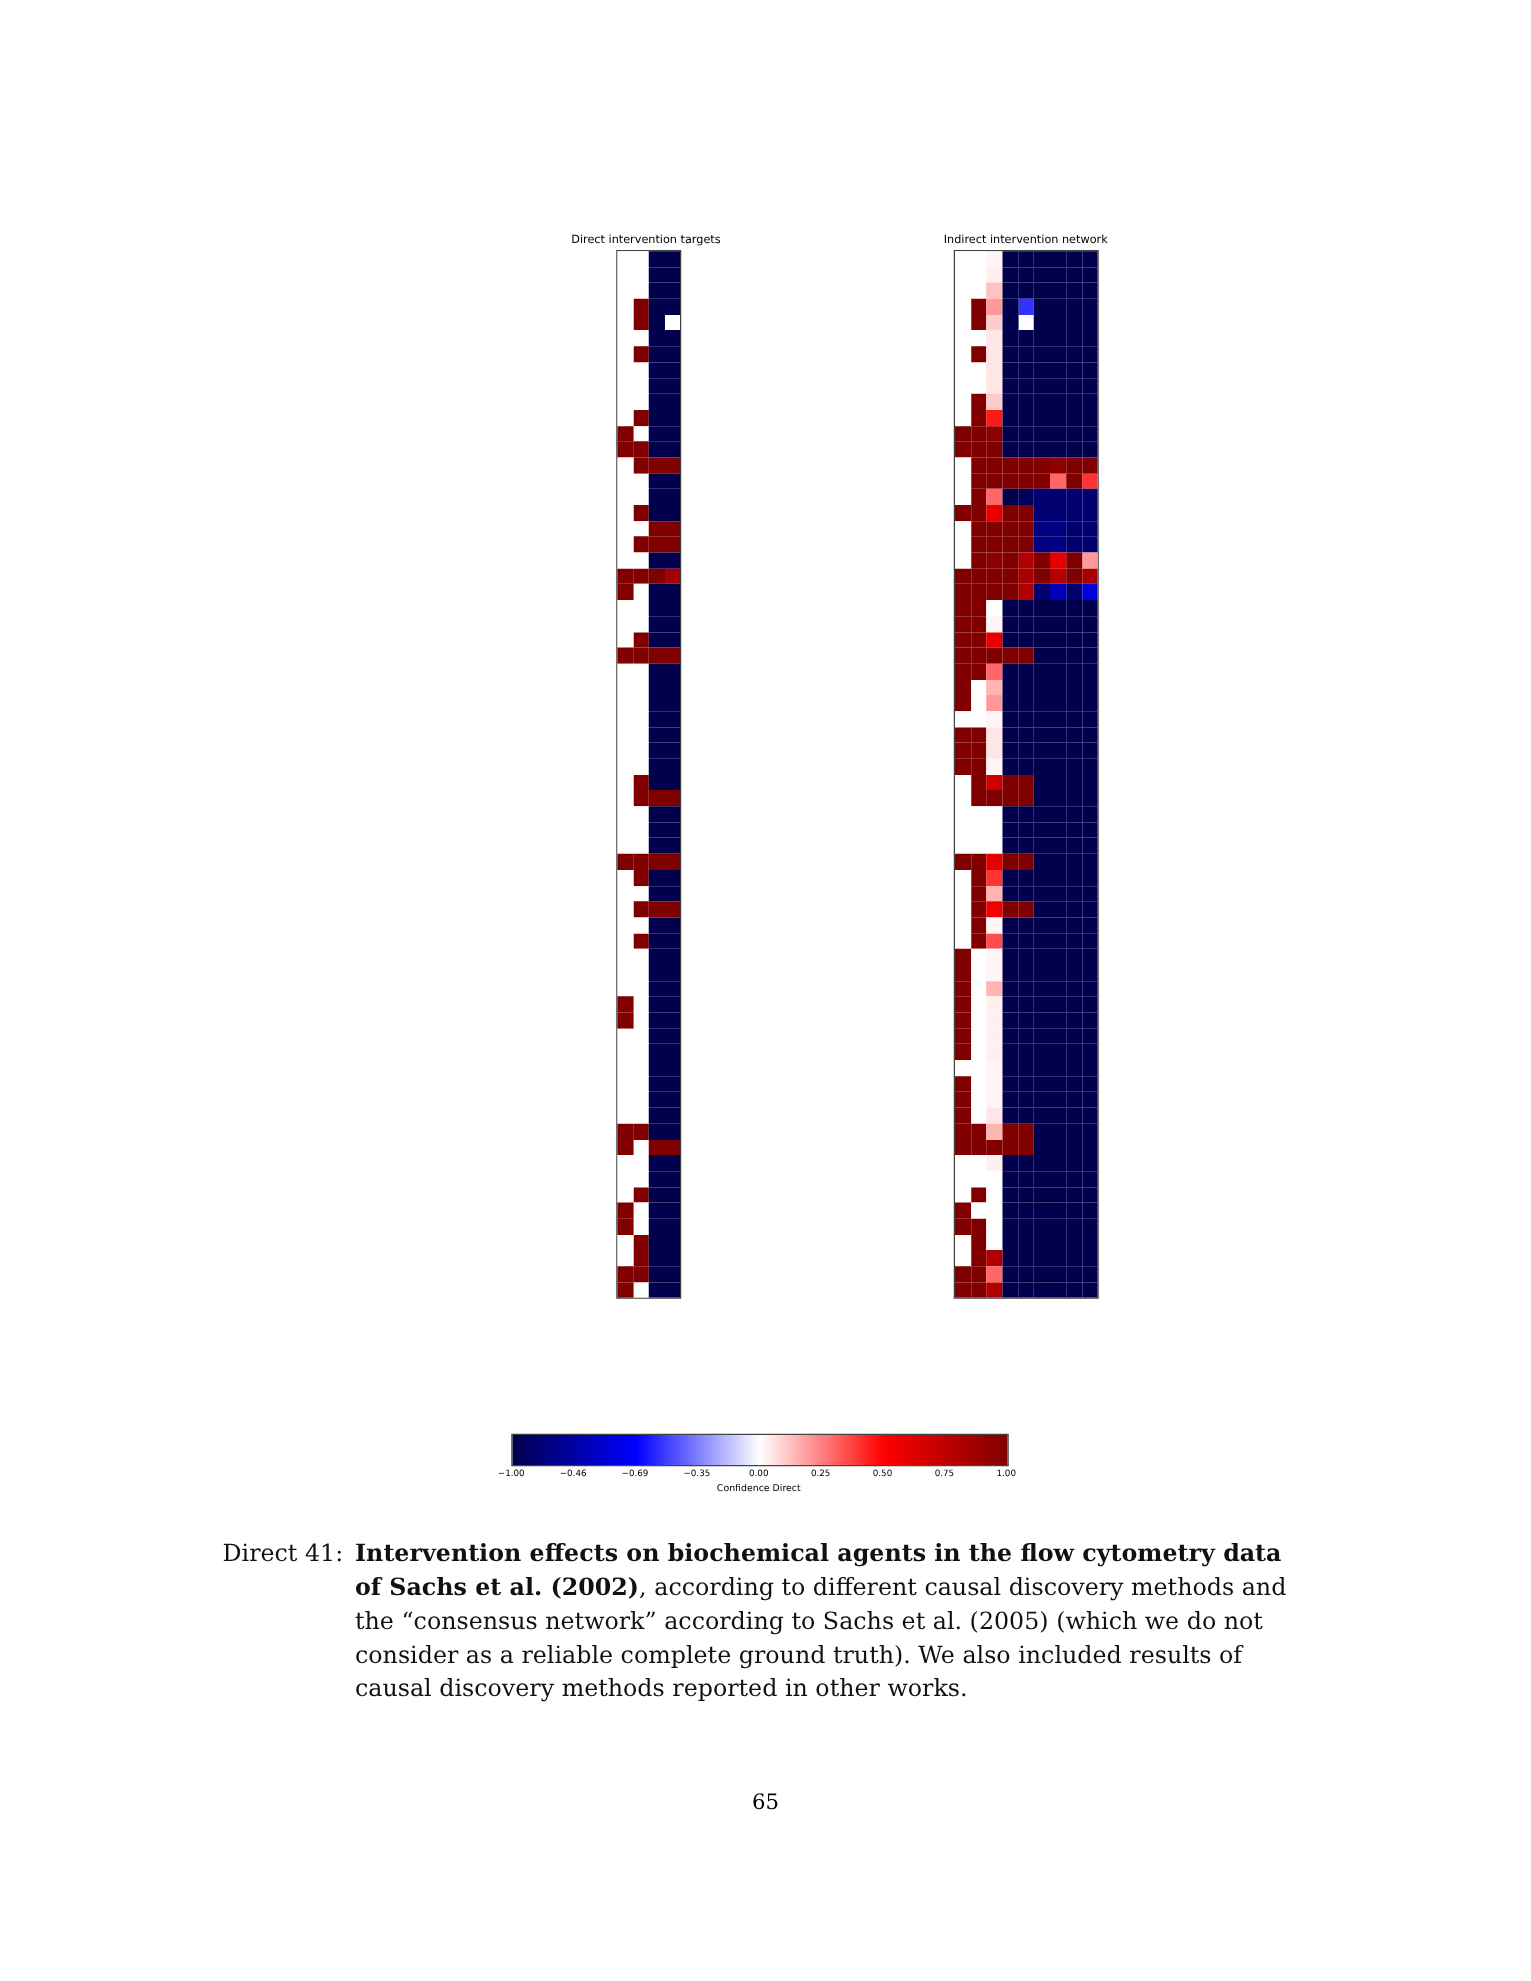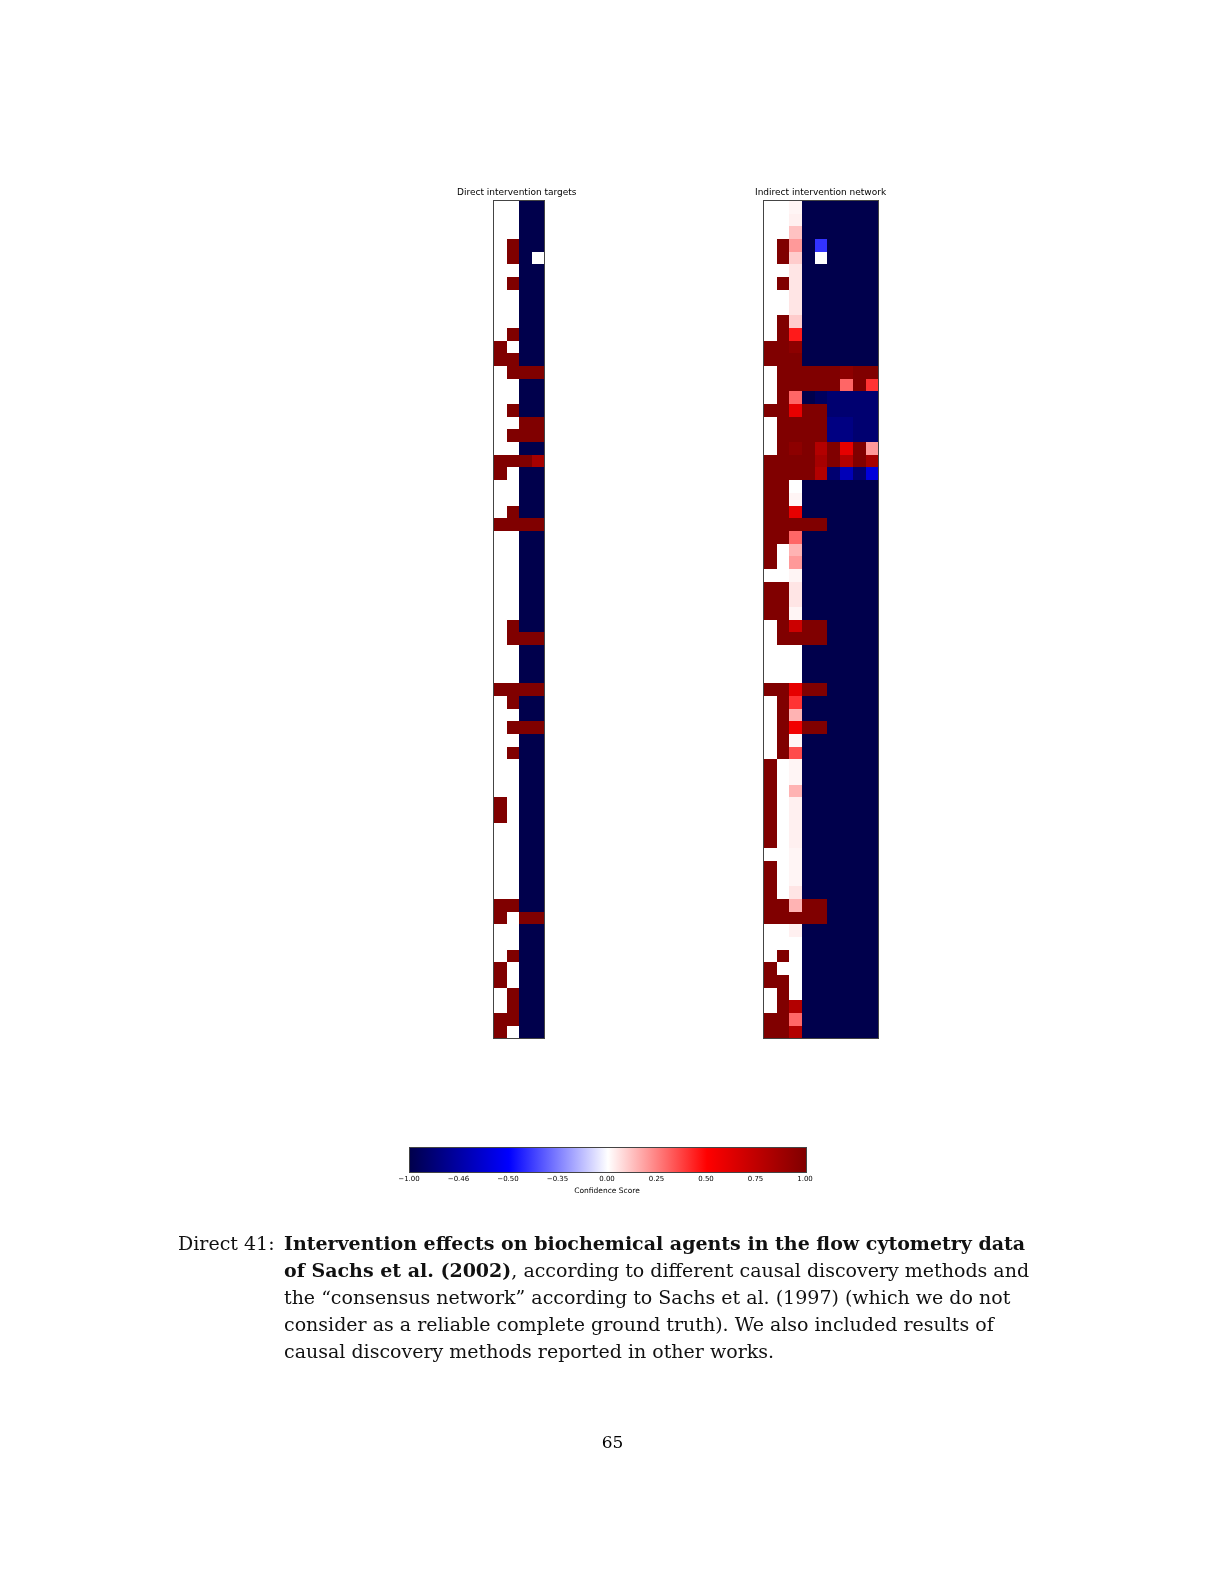--- a/index.html
+++ b/index.html
@@ -893,28 +893,28 @@
       <div class="cell" style="background: rgb(0, 0, 76);"></div>
       <div class="cell" style="background: rgb(0, 0, 76);"></div>
     </div>
   <div class="collabels" id="cl1"></div>
 </div>
 
 <div class="colorbar"></div>
 <div id="cbticks">
     <div class="cbtick" style="left: 409px;">−1.00</div>
     <div class="cbtick" style="left: 458.5px;">−0.46</div>
-    <div class="cbtick" style="left: 508px;">−0.50</div>
+    <div class="cbtick" style="left: 508px;">−0.69</div>
     <div class="cbtick" style="left: 557.5px;">−0.35</div>
     <div class="cbtick" style="left: 607px;">0.00</div>
     <div class="cbtick" style="left: 656.5px;">0.25</div>
     <div class="cbtick" style="left: 706px;">0.50</div>
     <div class="cbtick" style="left: 755.5px;">0.75</div>
     <div class="cbtick" style="left: 805px;">1.00</div>
   </div>
-<div class="cblabel">Confidence Score</div>
+<div class="cblabel">Confidence Direct</div>
 
 <div class="caption">
   <span class="fig">Direct 41:</span>
-  <div class="body"><b>Intervention effects on biochemical agents in the flow cytometry data of Sachs et al. (2002)</b><span>, according to different causal discovery methods and the “consensus network” according to Sachs et al. (1997) (which we do not consider as a reliable complete ground truth). We also included results of causal discovery methods reported in other works.</span></div>
+  <div class="body"><b>Intervention effects on biochemical agents in the flow cytometry data of Sachs et al. (2002)</b><span>, according to different causal discovery methods and the “consensus network” according to Sachs et al. (2005) (which we do not consider as a reliable complete ground truth). We also included results of causal discovery methods reported in other works.</span></div>
 </div>
 
 <div class="pagenum">65</div>
 
 </body></html>

